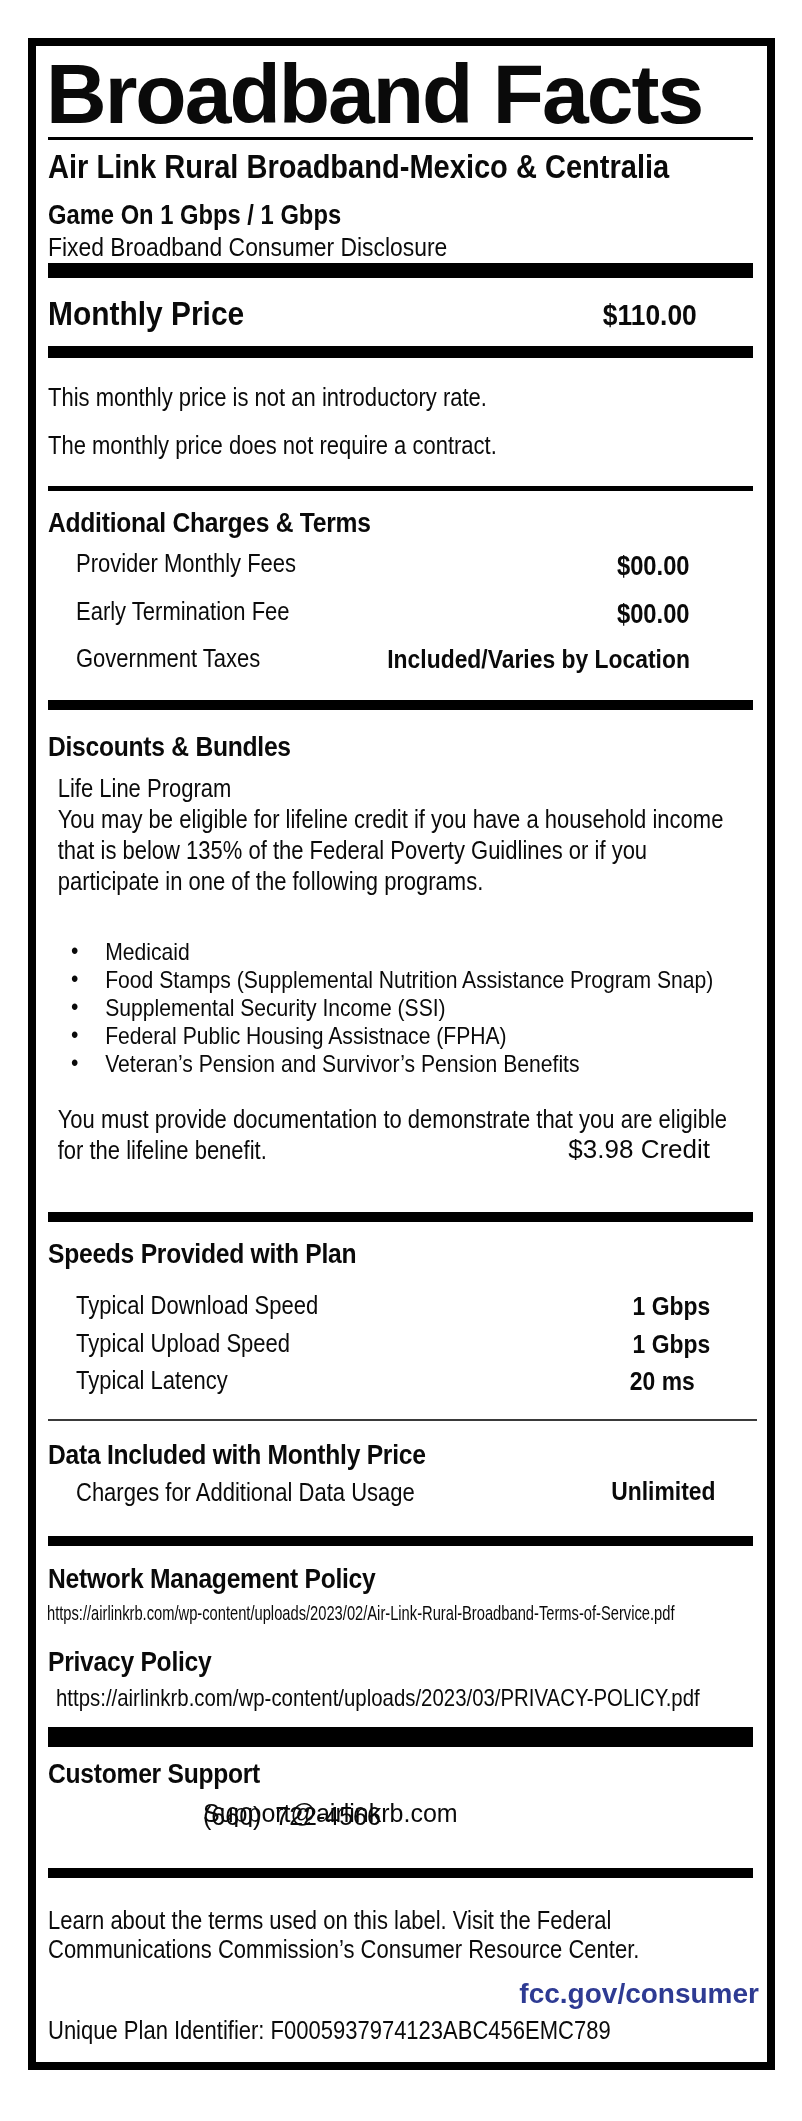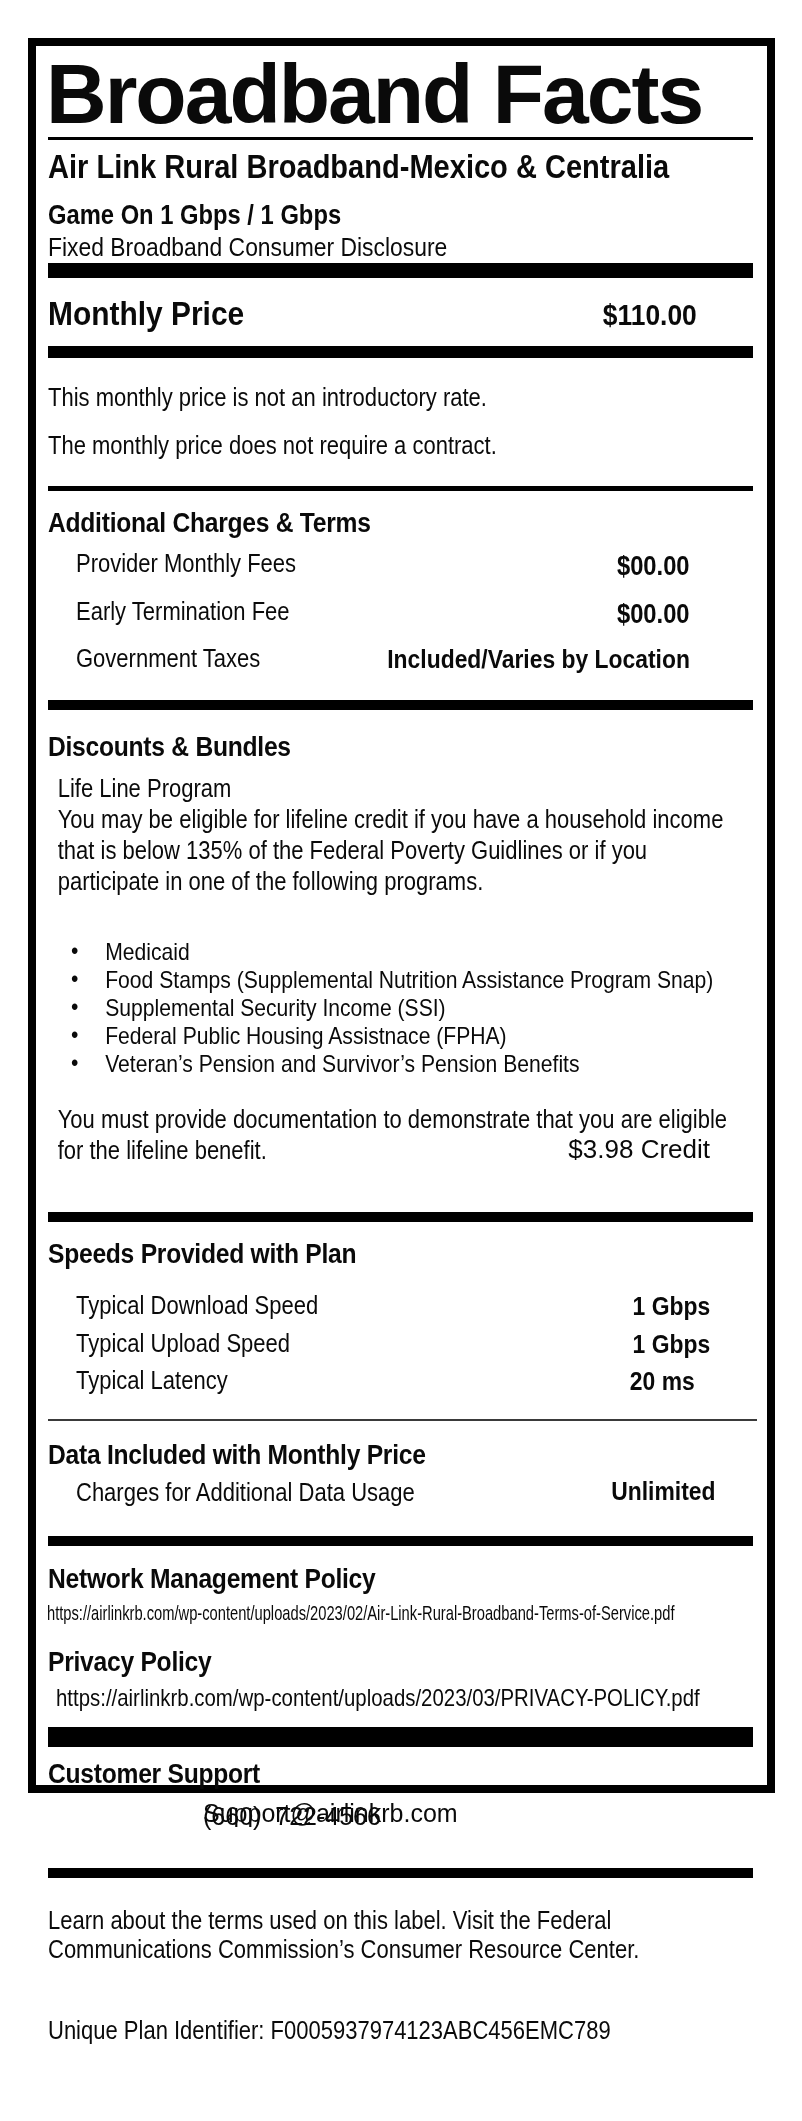--- a/index.html
+++ b/index.html
@@ -1,21 +1,21 @@
 <!DOCTYPE html>
 <html><head>
 <meta charset="utf-8">
 <style>
   html,body { margin:0; padding:0; background:#ffffff; }
   .page {
     position:relative; width:802px; height:2121px; background:#ffffff;
     font-family:"Liberation Sans", sans-serif; color:#0a0a0a; overflow:hidden;
   }
   .label {
-    position:absolute; left:28px; top:38px; width:747px; height:1755px;
+    position:absolute; left:28px; top:38px; width:747px; height:2032px;
     border:8px solid #000; box-sizing:border-box; background:#fff;
   }
   .abs { position:absolute; margin:0; }
   
   .cx  { transform:scaleX(0.88); transform-origin:0 0; white-space:nowrap; }
   .cxr { transform:scaleX(0.88); transform-origin:100% 0; white-space:nowrap; }
   .cxblock { transform:scaleX(0.88); transform-origin:0 0; width:799px; }
   .b { font-weight:bold; }
   .h { font-weight:bold; font-size:28px; letter-spacing:-0.3px; }
   .bar { background:#000; left:12px; right:14px; }
@@ -123,16 +123,17 @@
 
     <div class="abs cx h" style="top:1712px; left:12px;">Customer Support</div>
     <div class="abs support-line" style="top:1756px; left:167px;">(660)  722-4566</div>
     <div class="abs support-line" style="top:1753px; left:167px;">Support@airlinkrb.com</div>
 
     <div class="abs bar" style="top:1822px; height:10px;"></div>
 
     <div class="abs cxblock footpara" style="top:1860px; left:12px;">
       <p>Learn about the terms used on this label. Visit the Federal Communications Commission’s Consumer Resource Center.</p>
     </div>
+    <div class="abs fcclink" style="top:1932px; right:8px; color:#2e3b93;">fcc.gov/consumer</div>
     <div class="abs cx" style="top:1970px; left:12px; font-size:25px;">Unique Plan Identifier: F0005937974123ABC456EMC789</div>
 
   </div>
 </div>
 
 </body></html>

